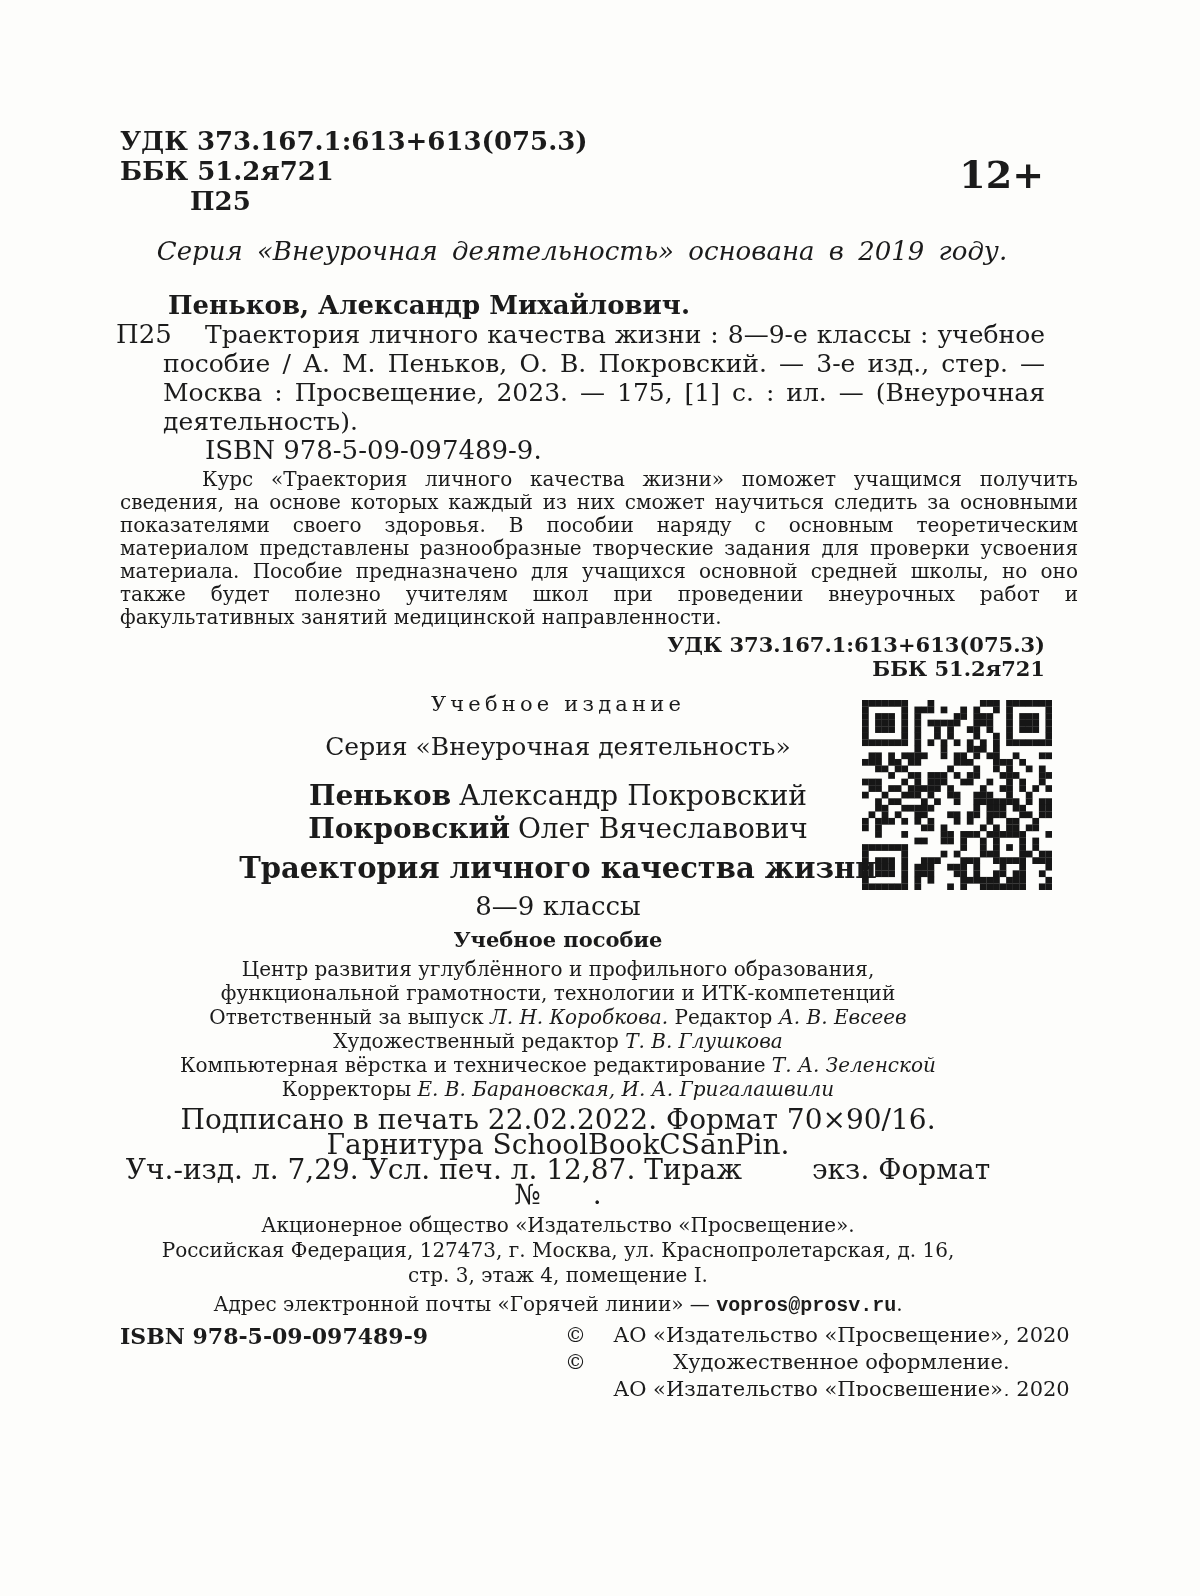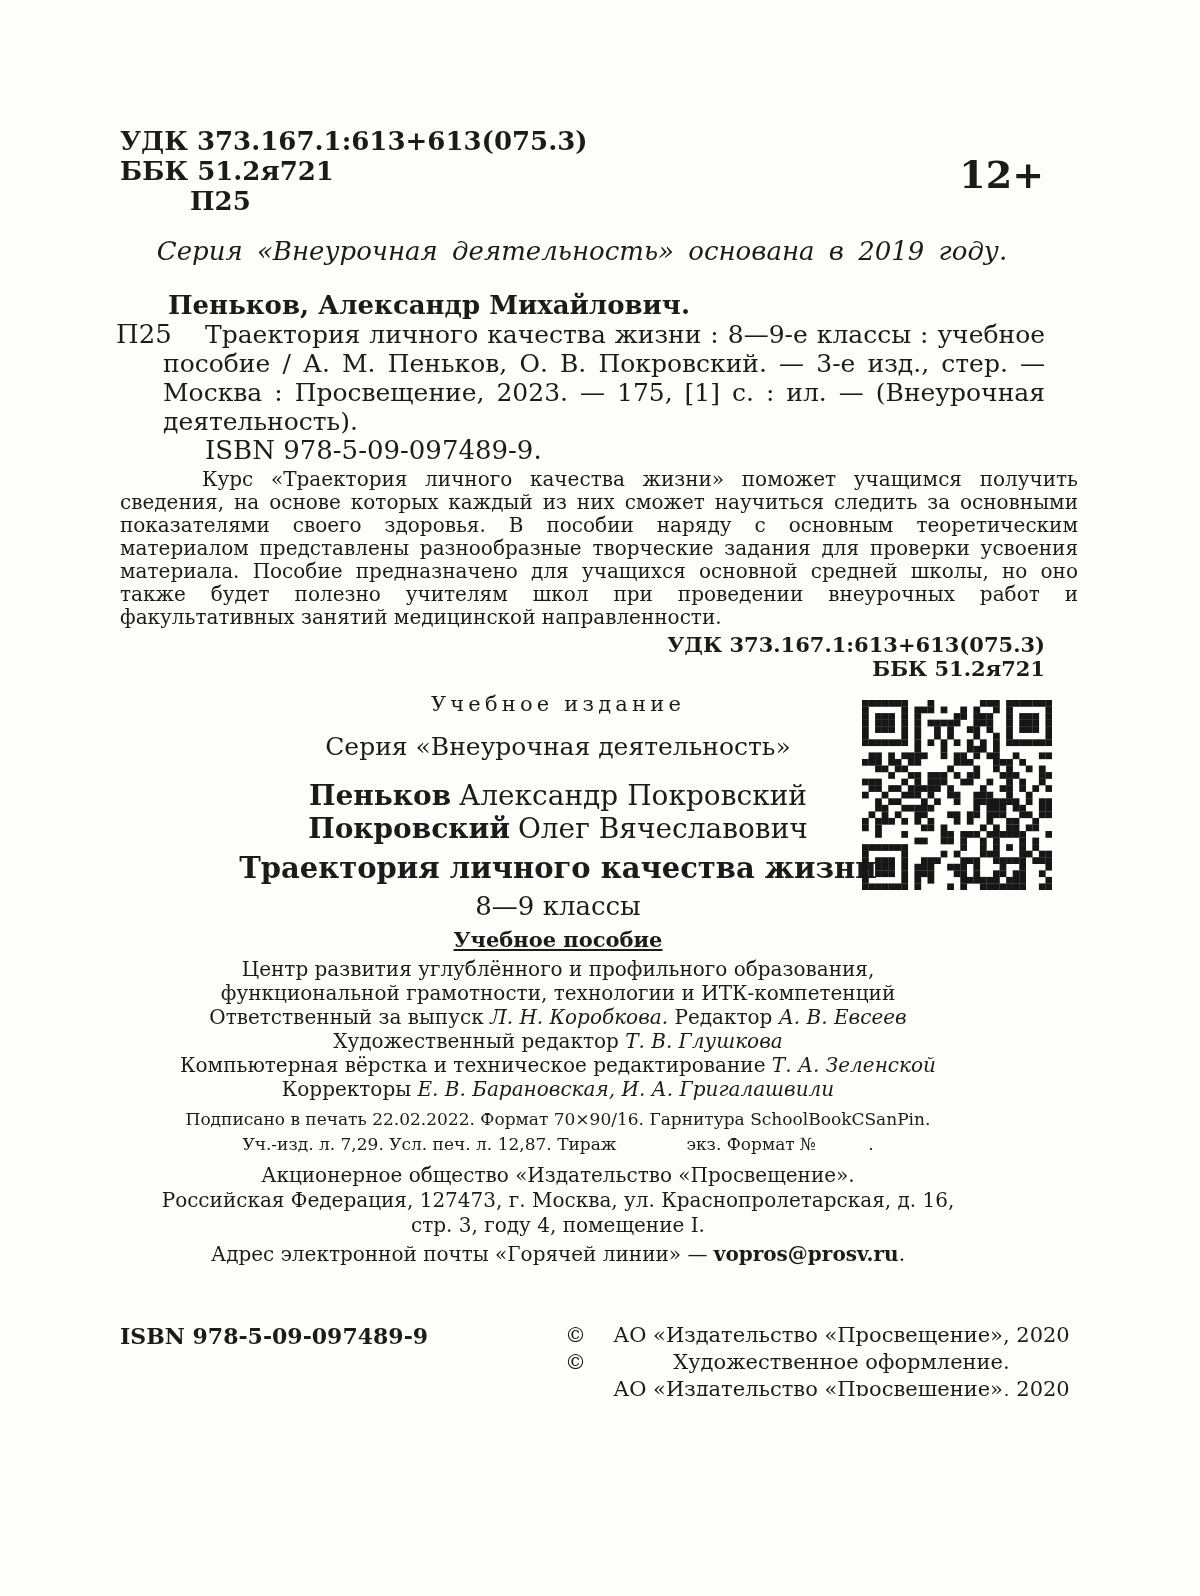--- a/index.html
+++ b/index.html
@@ -38,30 +38,30 @@
                  font-weight:700; font-size:21px; line-height:24px; }
 
   
   .center-col { margin-right:82px; text-align:center; }
   .edition-type { margin-top:10px; font-size:21px; line-height:26px; letter-spacing:0.2em;text-align:center; }
   .series-line  { margin-top:16px; font-size:25px; line-height:28px; }
   .authors      { margin-top:18px; font-size:28px; line-height:33px; }
   .authors .b   { font-weight:700; margin-right:0.28em; }
   .main-title   { margin-top:6px; font-size:29px; line-height:34px; font-weight:700; }
   .grades       { margin-top:6px; font-size:26px; line-height:30px; }
-  .subtitle     { margin-top:6px; font-size:21px; line-height:26px; font-weight:700;text-decoration:underline; }
+  .subtitle     { margin-top:6px; font-size:21px; line-height:26px; font-weight:700; }
   .credits      { margin-top:4px; font-size:20px; line-height:24px; }
   .credits i    { font-style:italic;margin-top:25px; }
-  .print-info   { margin-top:6px; font-size:17px; line-height:25px; }
+  .print-info   { margin-top:6px; font-size:28px; line-height:25px; }
   .gap          { display:inline-block; }
   .gap-1        { width:70px; }
   .gap-2        { width:52px; }
   .publisher    { margin-top:6px; font-size:20px; line-height:25px; }
   .email-line   { margin-top:4px; font-size:20px; line-height:25px; }
-  .email-line b { font-weight:700; }
+  .email-line b { font-weight:700;font-family:Liberation Mono, monospace; }
 
   
   .qr { position:absolute; left:862px; top:700px; width:190px; height:190px; }
   #qr-svg { fill:var(--qr,#161616); }
 
   
   .bottom { position:absolute; top:1322px; left:120px; width:958px; display:flex; }
   .isbn-bottom { width:445px; font-size:22px; font-weight:700; line-height:28px; }
   .copyright { flex:1; font-size:21px; line-height:27px; }
   .cr-row { display:flex; }
@@ -128,21 +128,21 @@
       </div>
 
       <div class="print-info">
         <div>Подписано в печать 22.02.2022. Формат 70×90/16. Гарнитура SchoolBookCSanPin.</div>
         <div><span>Уч.-изд. л. 7,29. Усл. печ. л. 12,87. Тираж</span><span class="gap gap-1"></span><span>экз. Формат №</span><span class="gap gap-2"></span><span>.</span></div>
       </div>
 
       <div class="publisher">
         <div>Акционерное общество «Издательство «Просвещение».</div>
         <div>Российская Федерация, 127473, г. Москва, ул. Краснопролетарская, д. 16,</div>
-        <div>стр. 3, году 4, помещение I.</div>
+        <div>стр. 3, этаж 4, помещение I.</div>
       </div>
 
       <div class="email-line">
         <span>Адрес электронной почты «Горячей линии» — </span><b>vopros@prosv.ru</b><span>.</span>
       </div>
     </div>
   </div>
 
   <svg id="qr-svg" class="qr" viewBox="0 0 190 190" aria-hidden="true">
       <rect x="0.00" y="0.00" width="6.75" height="6.75"></rect>

